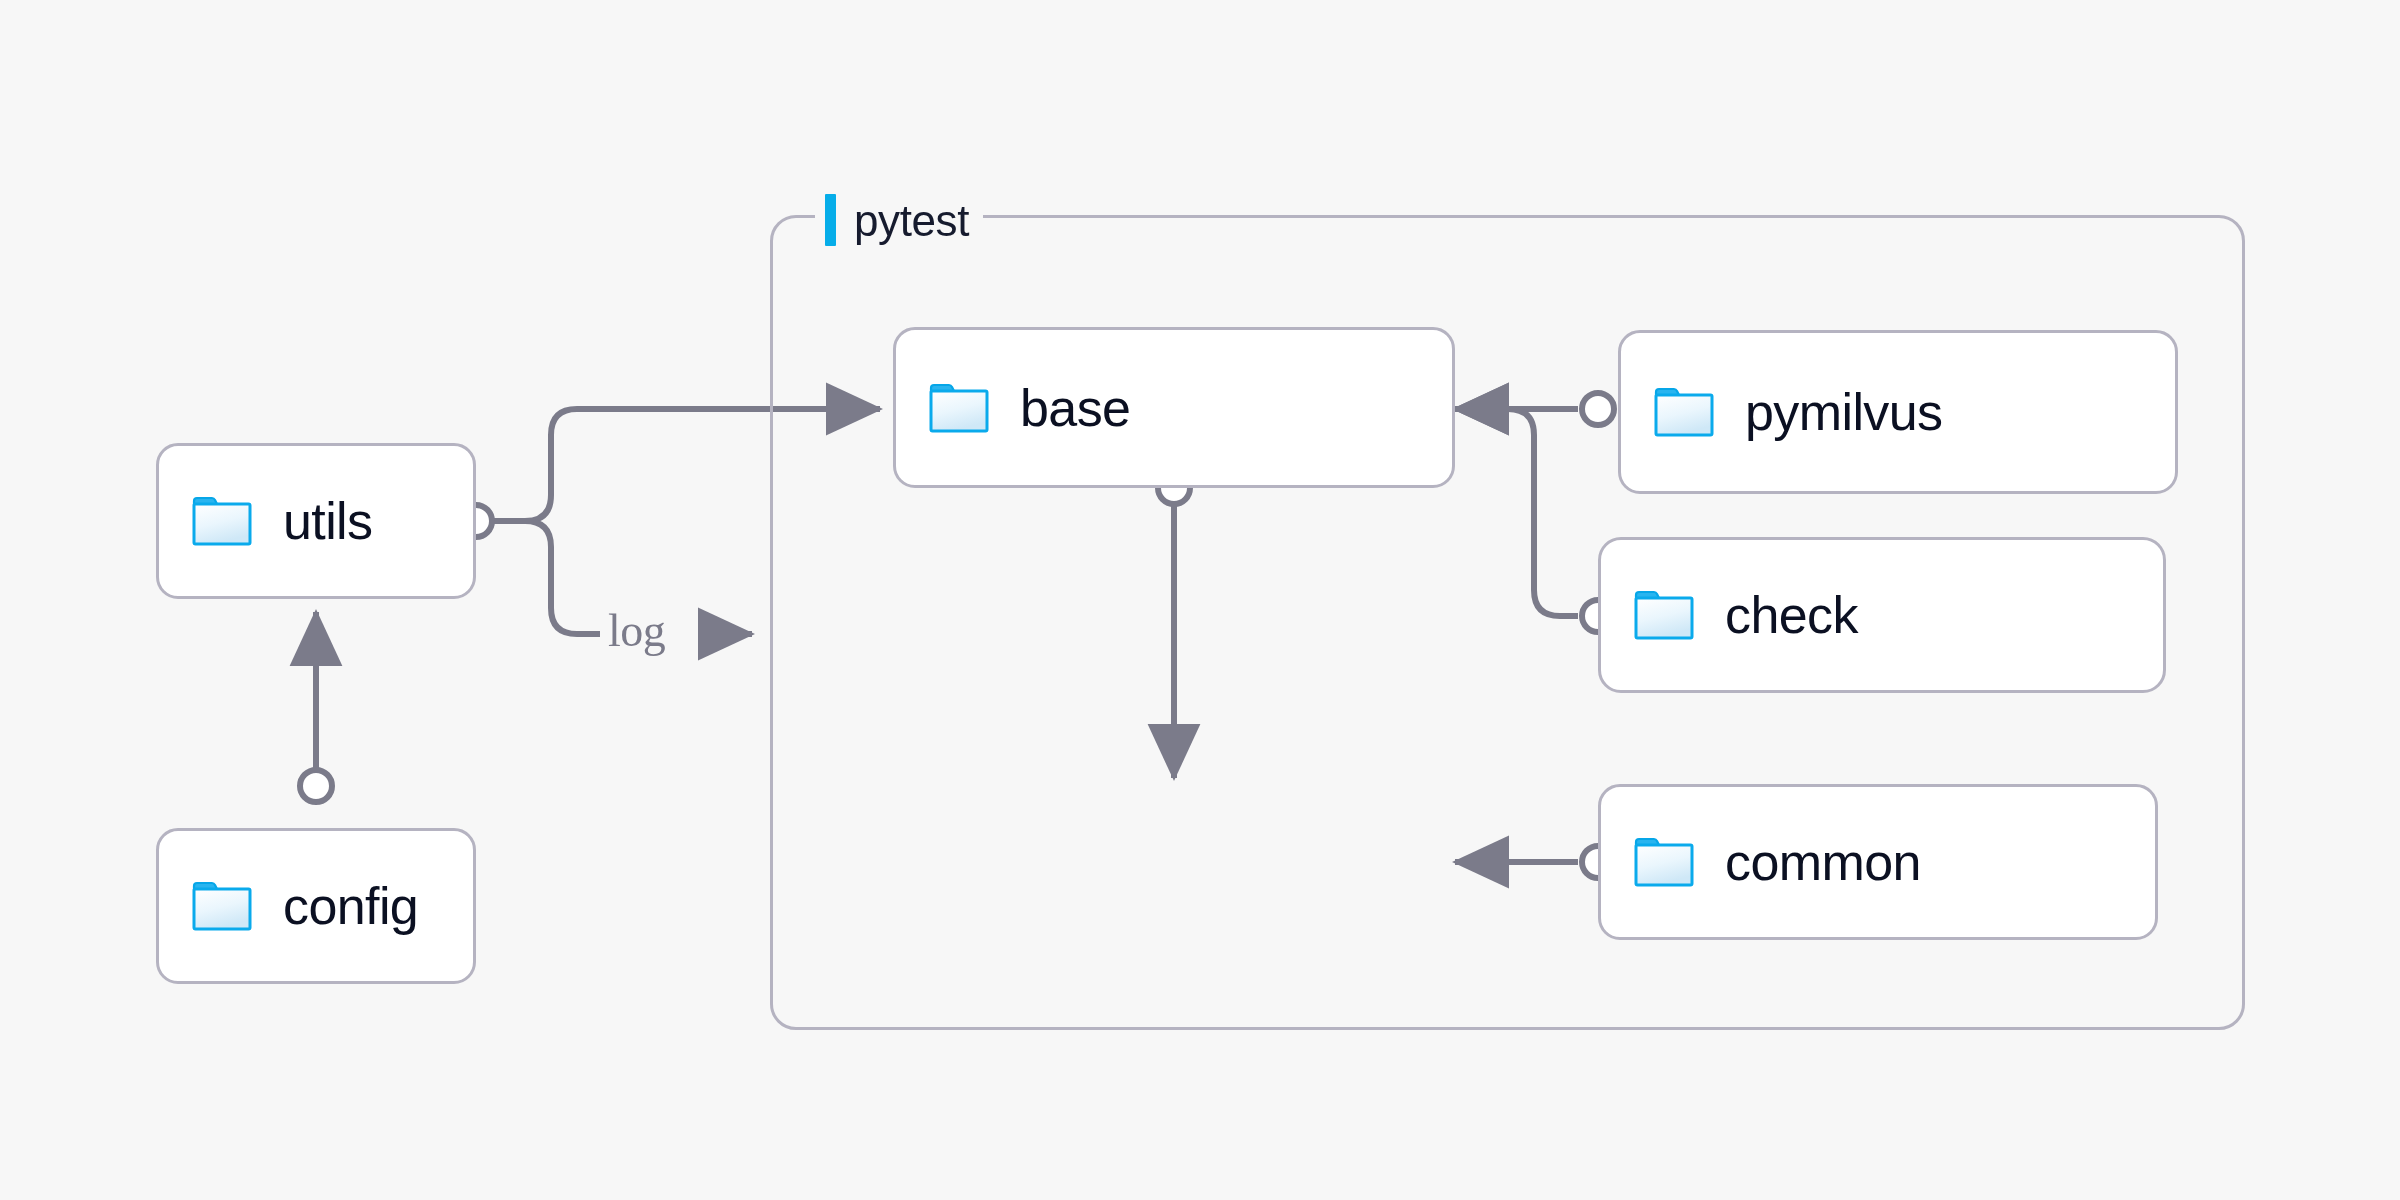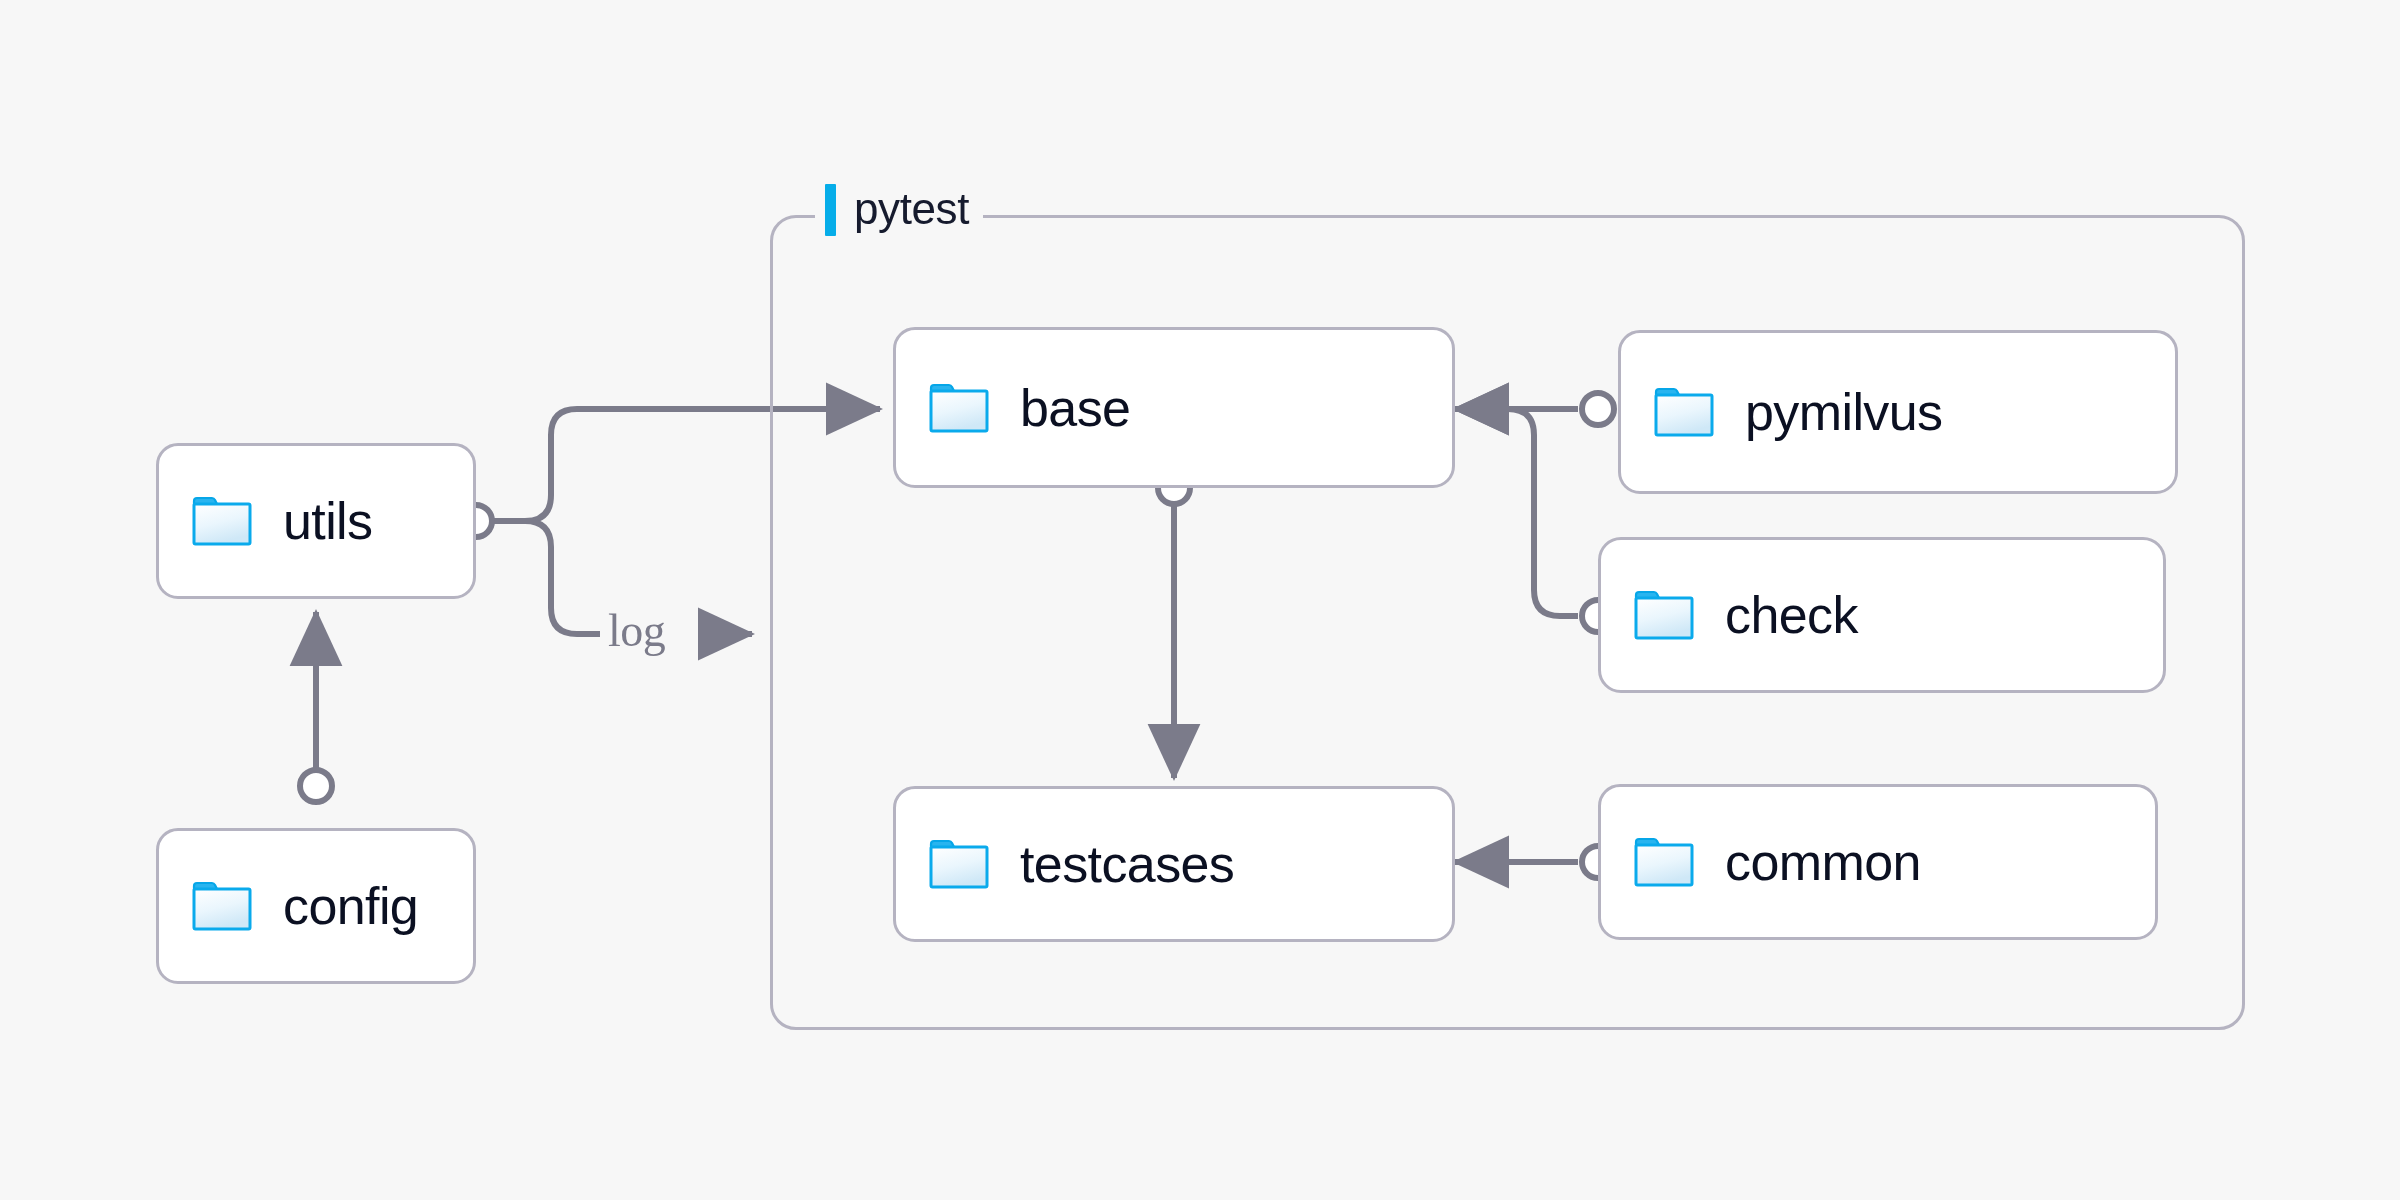--- a/index.html
+++ b/index.html
@@ -27,21 +27,21 @@
   .group-box {
     position: absolute;
     border: 3px solid #b5b3c1;
     border-radius: 26px;
     background: transparent;
     box-sizing: border-box;
   }
   .group-label-wrap {
     position: absolute;
     display: flex;
-    align-items: flex-start;
+    align-items: flex-end;
     gap: 18px;
     background: #f7f7f7;
     padding: 0 14px 0 10px;
     height: 62px;
   }
   .group-accent-bar {
     width: 11px;
     height: 52px;
     background: #06ade9;
     border-radius: 1px;
@@ -163,27 +163,20 @@
   </div>
 
   <div class="node" style="left:893px; top:327px; width:562px; height:161px;">
     <svg class="folder-icon" viewBox="0 0 62 52">
       <path d="M3 10 L3 6 Q3 3 6 3 L21 3 Q23 3 24 5 L26 9 L22 10 Z" fill="#29b4ef" stroke="#06a6e8" stroke-width="2.2" stroke-linejoin="round"></path>
       <rect x="3" y="9" width="56" height="40" rx="1.5" fill="url(#folderFill)" stroke="#0aaaec" stroke-width="3"></rect>
     </svg>
     <span class="node-label">base</span>
   </div>
 
-  <div class="node" style="left:893px; top:786px; width:562px; height:156px;">
-    <svg class="folder-icon" viewBox="0 0 62 52">
-      <path d="M3 10 L3 6 Q3 3 6 3 L21 3 Q23 3 24 5 L26 9 L22 10 Z" fill="#29b4ef" stroke="#06a6e8" stroke-width="2.2" stroke-linejoin="round"></path>
-      <rect x="3" y="9" width="56" height="40" rx="1.5" fill="url(#folderFill)" stroke="#0aaaec" stroke-width="3"></rect>
-    </svg>
-    <span class="node-label">testcases</span>
-  </div>
 
   <div class="node" style="left:1598px; top:330px; width:560px; height:164px;margin-left:20px;">
     <svg class="folder-icon" viewBox="0 0 62 52">
       <path d="M3 10 L3 6 Q3 3 6 3 L21 3 Q23 3 24 5 L26 9 L22 10 Z" fill="#29b4ef" stroke="#06a6e8" stroke-width="2.2" stroke-linejoin="round"></path>
       <rect x="3" y="9" width="56" height="40" rx="1.5" fill="url(#folderFill)" stroke="#0aaaec" stroke-width="3"></rect>
     </svg>
     <span class="node-label">pymilvus</span>
   </div>
 
   <div class="node" style="left:1598px; top:537px; width:568px; height:156px;border-radius:23px;">

